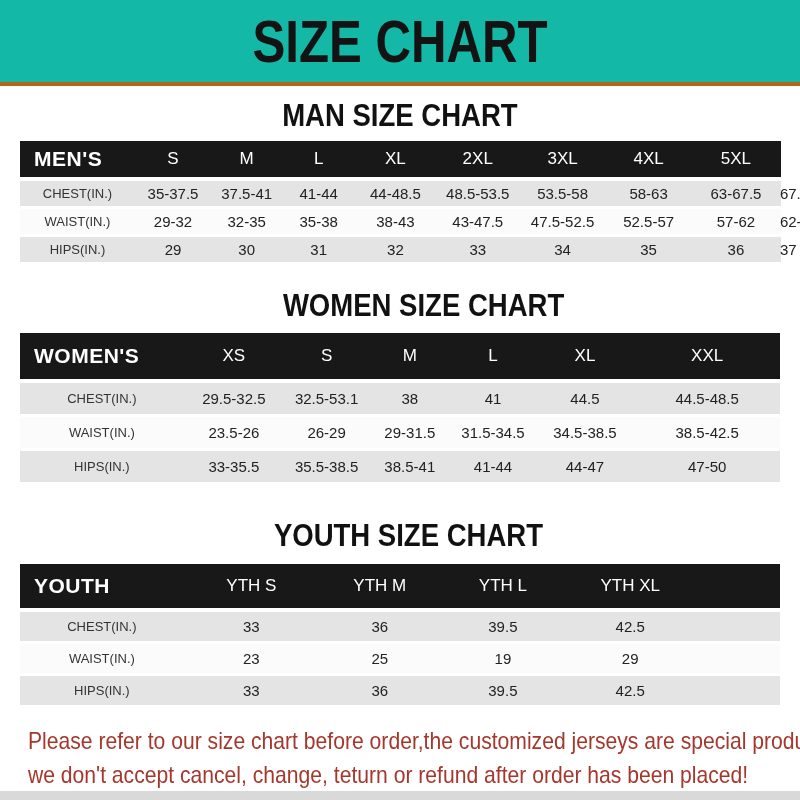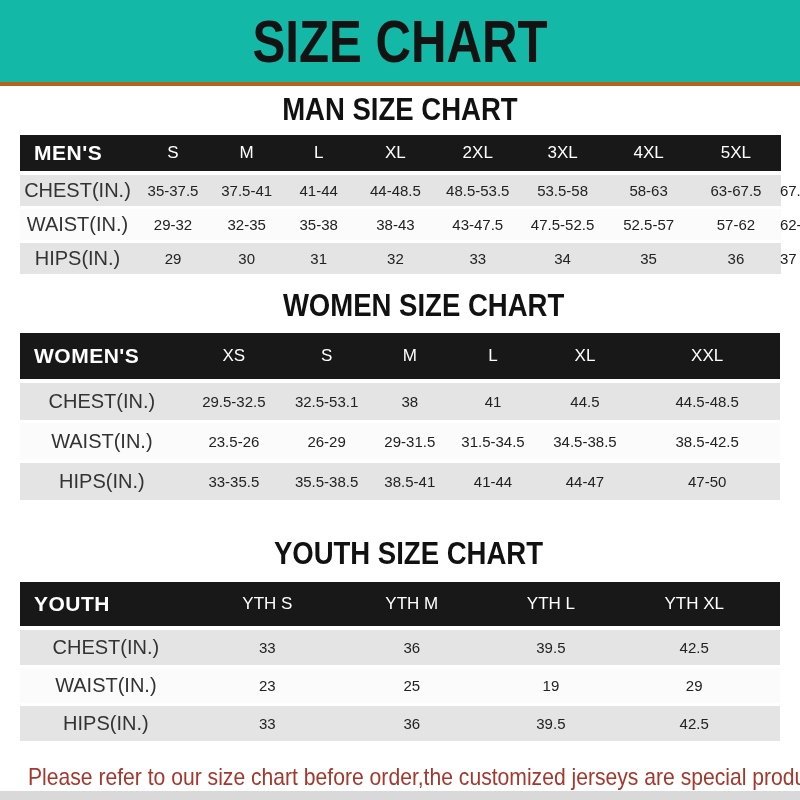--- a/index.html
+++ b/index.html
@@ -38,22 +38,22 @@
   }
   .section-heading span {
     display: inline-block;
     font-size: 32px;
     font-weight: 800;
     color: #111111;
     transform: scaleX(0.86);
     transform-origin: center;
     white-space: nowrap;
   }
-  .heading-men   { margin: 7px 0 10px 0; }
-  .heading-women { margin: 12px 0 12px 0; padding-left: 48px; }
+  .heading-men   { margin: 13px 0 10px 0; }
+  .heading-women { margin: 24px 0 12px 0; padding-left: 48px; }
   .heading-youth { margin: 34px 0 13px 16px; }
   
   table.size-table {
     width: 760px;
     margin: 0 auto;
     border-collapse: collapse;
     table-layout: fixed;
   }
   table.size-table thead tr {
     background: #181818;
@@ -74,38 +74,38 @@
     font-weight: 800;
     letter-spacing: 0.5px;
   }
   table.size-table tbody tr {
     border-bottom: 3px solid #ffffff;
   }
   table.size-table tbody tr:nth-child(odd) { background: #E4E4E4; }
   table.size-table tbody tr:nth-child(even) { background: #FBFBFB; }
   table.size-table tbody th.row-label {
     font-weight: 400;
-    font-size: 20px;
+    font-size: 13px;
     color: #333333;
     text-align: center;
     white-space: nowrap;
   }
   table.size-table tbody td {
     font-size: 15px;
     color: #222222;
     text-align: center;
     white-space: nowrap;
     overflow: visible;
   }
   
   .men-table   thead th { padding: 6px 16px; }
   .men-table   tbody th, .men-table tbody td { padding: 4px 0; }
   .women-table thead th { padding: 11px 0; }
   .women-table tbody th, .women-table tbody td { padding: 7px 0; }
-  .youth-table thead th { padding: 10px 8px; }
+  .youth-table thead th { padding: 10px 0; }
   .youth-table tbody th, .youth-table tbody td { padding: 6px 0; }
   
   .men-table thead th:nth-child(1){width:14.5%}
   .men-table thead th:nth-child(2){width:8.0%}
   .men-table thead th:nth-child(3){width:7.2%}
   .men-table thead th:nth-child(4){width:7.5%}
   .men-table thead th:nth-child(5){width:8.7%}
   .men-table thead th:nth-child(6){width:9.3%}
   .men-table thead th:nth-child(7){width:9.5%}
   .men-table thead th:nth-child(8){width:9.7%}

